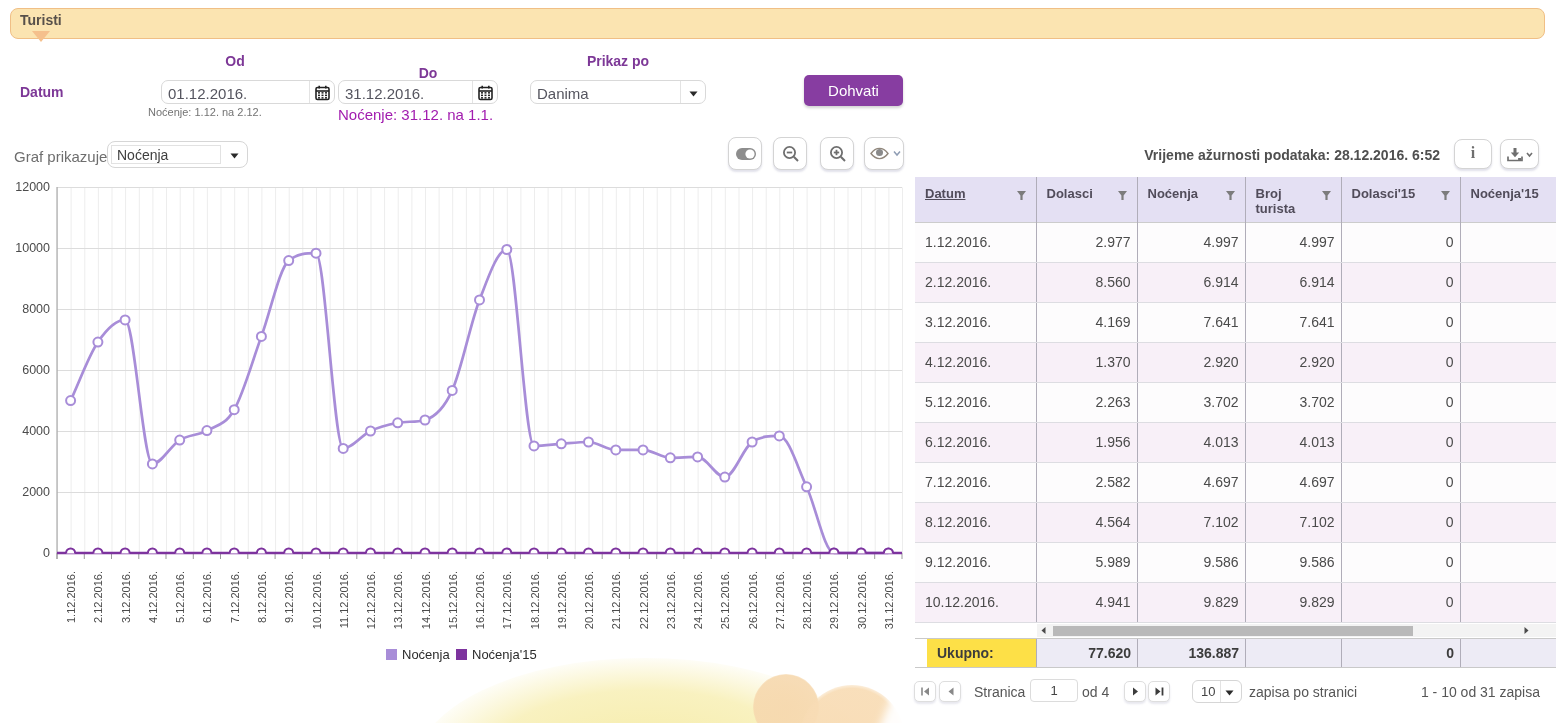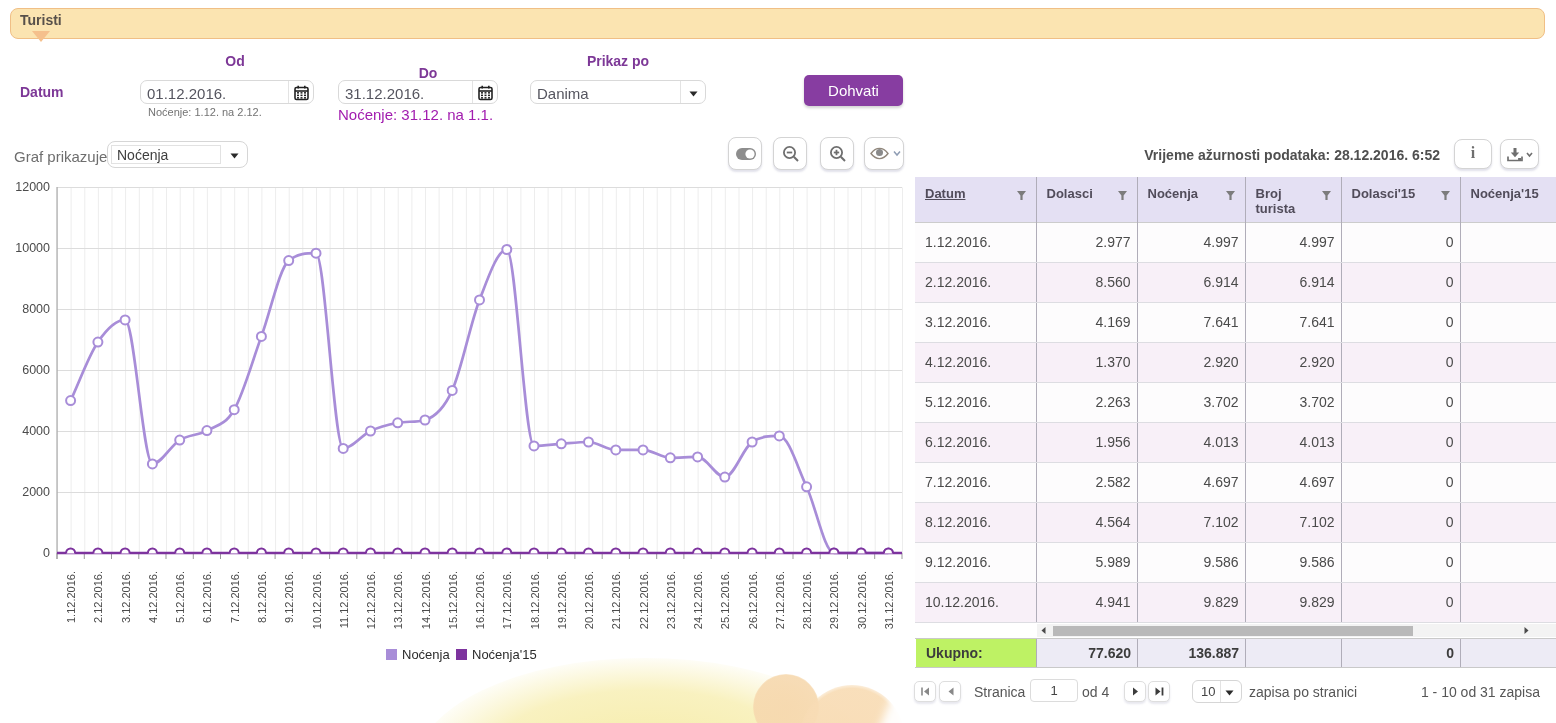--- a/index.html
+++ b/index.html
@@ -72,21 +72,21 @@
   <div id="topbar">
       <div class="t">Turisti</div>
     </div>
   <div id="tri"></div>
 
   <div class="plabel" style="left:20px; top:84px;">Datum</div>
   <div class="plabel" style="left:210px; top:53px; width:50px; text-align:center;">Od</div>
   <div class="plabel" style="left:403px; top:53px; width:50px; text-align:center;margin-top:12px;">Do</div>
   <div class="plabel" style="left:568px; top:53px; width:100px; text-align:center;">Prikaz po</div>
 
-  <div class="inp" style="left:140px; top:80px; width:174px;">
+  <div class="inp" style="left:161px; top:80px; width:174px;">
     <div class="txt">01.12.2016.</div>
     <div class="btn">
         <svg width="15" height="16" viewBox="0 0 15 16">
       <rect x="1" y="2.5" width="13" height="12" rx="1.5" fill="none" stroke="#222" stroke-width="1.6"></rect>
       <line x1="1" y1="6" x2="14" y2="6" stroke="#222" stroke-width="1.6"></line>
       <line x1="4.2" y1="0.8" x2="4.2" y2="3.6" stroke="#222" stroke-width="1.6"></line>
       <line x1="10.8" y1="0.8" x2="10.8" y2="3.6" stroke="#222" stroke-width="1.6"></line>
       <g fill="#222">
         <rect x="3" y="7.1" width="2" height="1.5"></rect>
             <rect x="6.5" y="7.1" width="2" height="1.5"></rect>
@@ -426,21 +426,21 @@
     <svg width="7" height="9" viewBox="0 0 7 9" style="position:absolute;left:3px;top:2px;">
         <path d="M5.5 1 L1.5 4.5 L5.5 8 Z" fill="#4a4a4a"></path>
       </svg>
     <div class="abs" style="left:16px; top:1.5px; width:360px; height:10px; background:#b9b9b9;"></div>
     <svg width="7" height="9" viewBox="0 0 7 9" style="position:absolute;left:486px;top:2px;">
         <path d="M1.5 1 L5.5 4.5 L1.5 8 Z" fill="#4a4a4a"></path>
       </svg>
   </div>
 
   <div class="abs" style="left:915px; top:638px; width:655px; height:30px; border-top:1px solid #c9c9c9; border-bottom:1px solid #c9c9c9; font-size:14px; color:#3c3c3c; font-weight:bold;">
-    <div class="abs" style="left:1px; top:0; width:121px; height:28px; background:#bef264; padding:6px 0 0 10px;">Ukupno:</div>
+    <div class="abs" style="left:12px; top:0; width:121px; height:28px; background:#fde047; padding:6px 0 0 10px;">Ukupno:</div>
     <div class="abs" style="left:121px; top:0; width:101px; height:28px; background:#edebf5; border-left:1px solid #b0adb9; text-align:right; padding:6px 6px 0 0;">77.620</div>
     <div class="abs" style="left:222px; top:0; width:108px; height:28px; background:#edebf5; border-left:1px solid #b0adb9; text-align:right; padding:6px 6px 0 0;">136.887</div>
     <div class="abs" style="left:330px; top:0; width:96px; height:28px; background:#edebf5; border-left:1px solid #b0adb9;"></div>
     <div class="abs" style="left:426px; top:0; width:119px; height:28px; background:#edebf5; border-left:1px solid #b0adb9; text-align:right; padding:6px 6px 0 0;">0</div>
     <div class="abs" style="left:545px; top:0; width:110px; height:28px; background:#edebf5; border-left:1px solid #b0adb9;"></div>
   </div>
 
   <div class="pbtn" style="left:914px; top:681px;">
     <svg width="11" height="11" viewBox="0 0 11 11">
         <path d="M2 1.5 V9.5" stroke="#888" stroke-width="1.6"></path>

